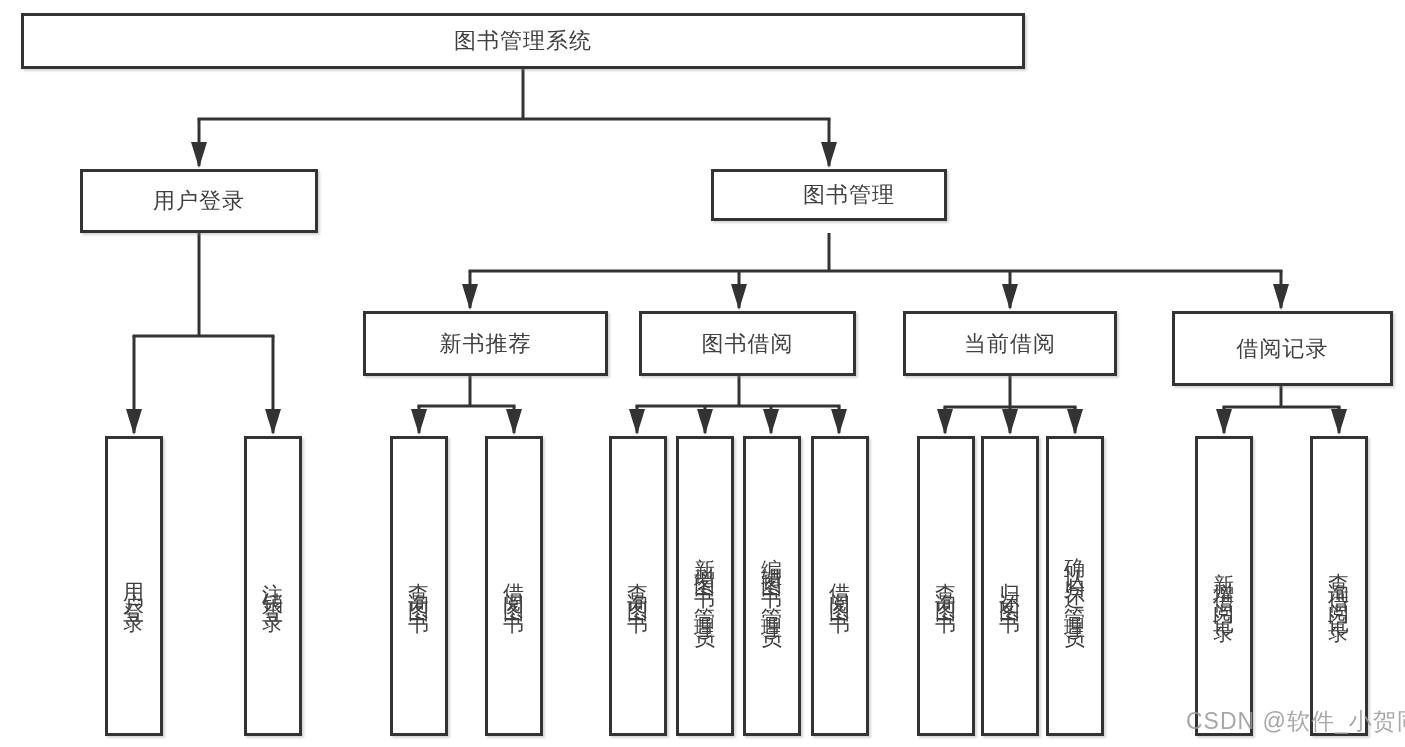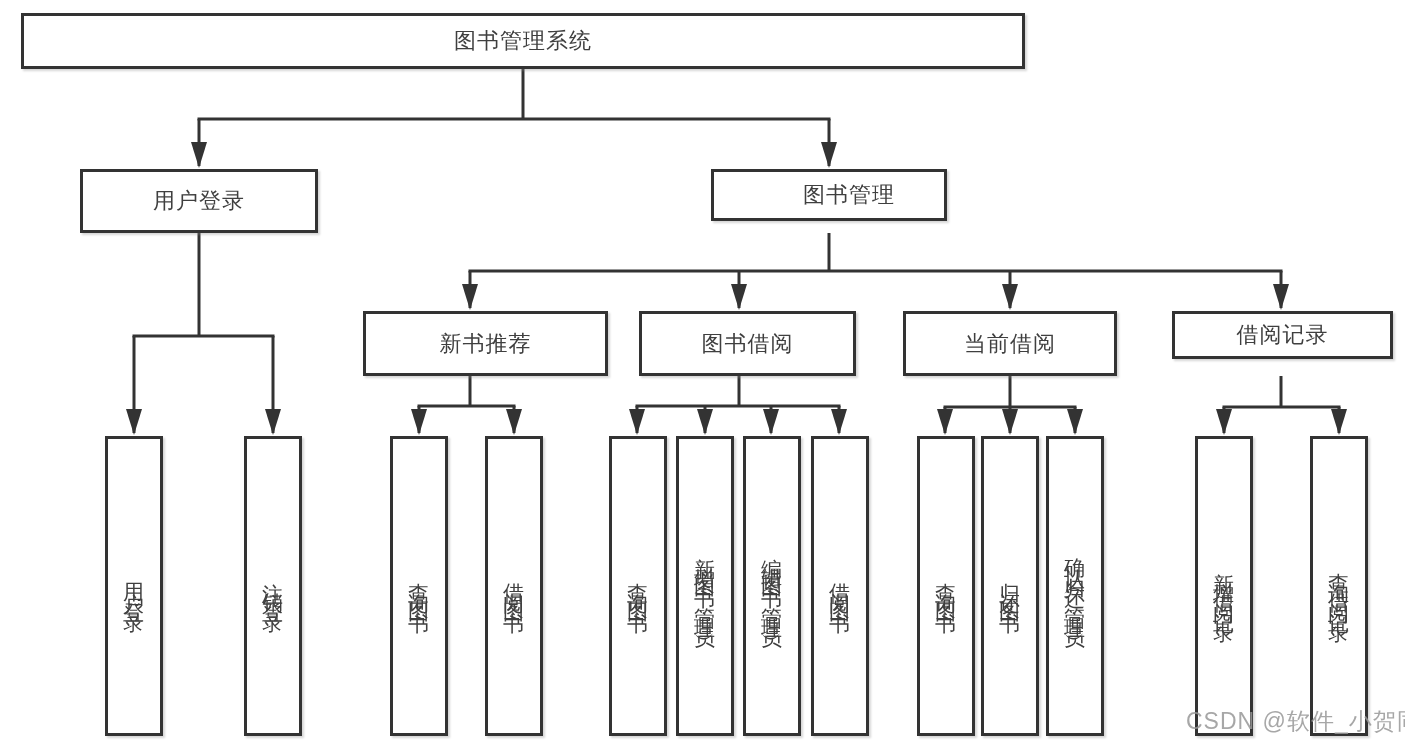--- a/index.html
+++ b/index.html
@@ -42,21 +42,21 @@
   }
   
   #node-root   { left: 21px;   top: 13px;  width: 1004px; height: 56px; }
   
   #node-l2-0   { left: 80px;   top: 169px; width: 238px;  height: 64px; }
   #node-l2-1   { left: 711px;  top: 169px; width: 236px;  height: 52px; padding-left: 40px; }
   
   #node-l3-0   { left: 363px;  top: 311px; width: 245px;  height: 65px; }
   #node-l3-1   { left: 631px;  top: 311px; width: 217px;  height: 65px; margin-left: 8px; }
   #node-l3-2   { left: 903px;  top: 311px; width: 214px;  height: 65px; }
-  #node-l3-3   { left: 1172px; top: 311px; width: 221px;  height: 48px; }
+  #node-l3-3   { left: 1172px; top: 311px; width: 221px;  height: 75px; }
   
   .leaf { top: 436px; width: 58px; height: 300px; }
   #leaf-0  { left: 105px; }
   #leaf-1  { left: 244px; }
   #leaf-2  { left: 390px; }
   #leaf-3  { left: 485px; }
   #leaf-4  { left: 609px; }
   #leaf-5  { left: 676px; }
   #leaf-6  { left: 743px; }
   #leaf-7  { left: 811px; }

